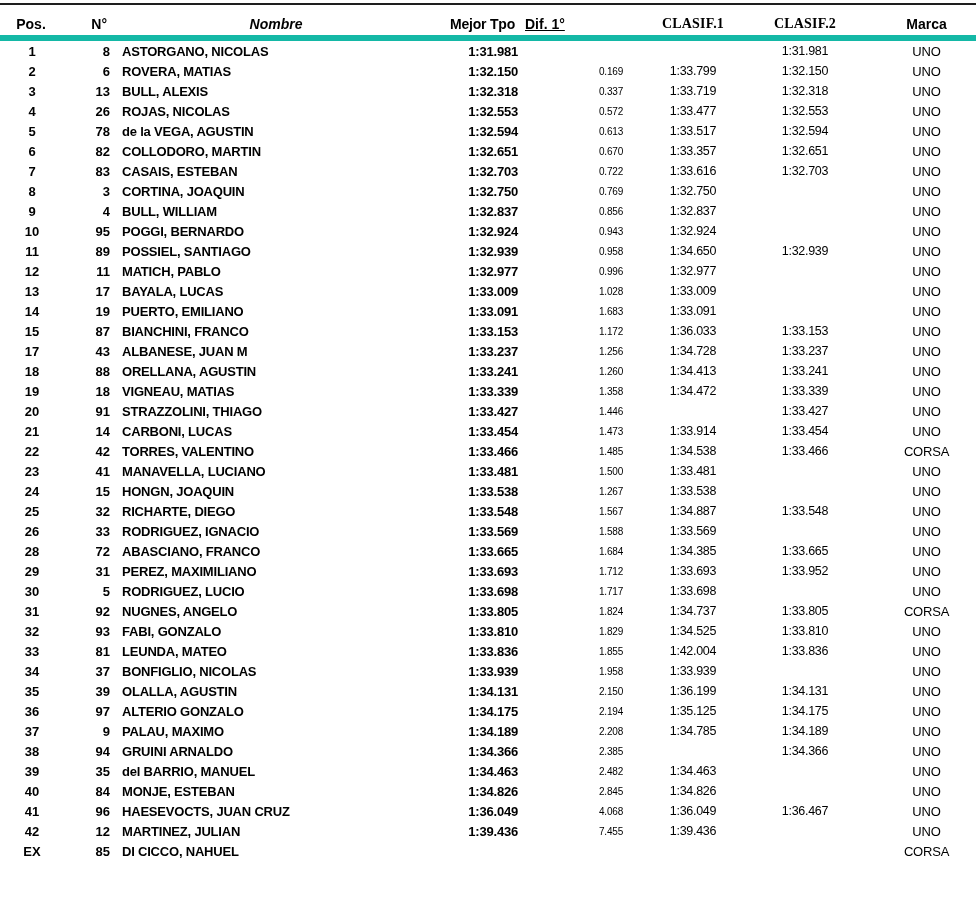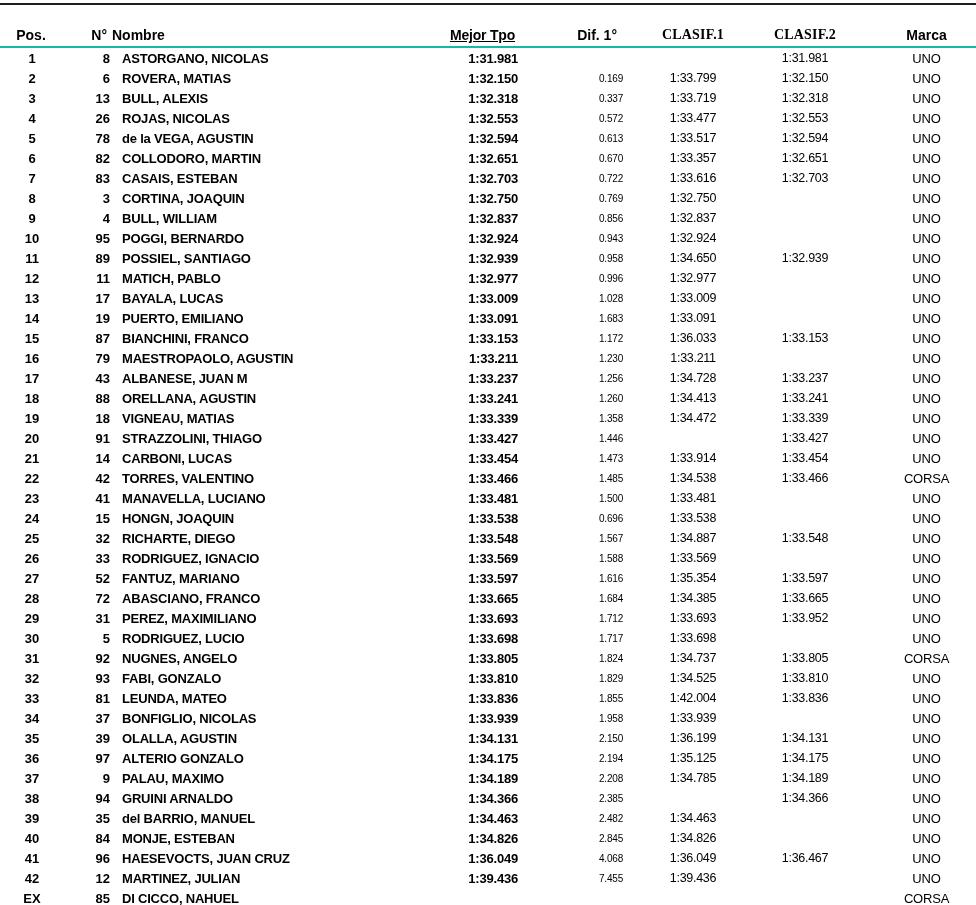--- a/index.html
+++ b/index.html
@@ -2,42 +2,42 @@
 <html><head>
 <meta charset="utf-8">
 <style>
   html, body { margin:0; padding:0; background:#ffffff; }
   body { width:976px; height:905px; overflow:hidden; font-family:"Liberation Sans", sans-serif; color:#000; }
   .page { width:976px; height:905px; box-sizing:border-box; padding-top:3px; background:#fff; }
 
   table.results { width:976px; border-collapse:collapse; table-layout:fixed; border-top:2px solid #1e1e1e; }
 
   thead th {
-    height:27px; vertical-align:bottom; padding:11px 0 3px 0;
+    height:27px; vertical-align:bottom; padding:0 0 3px 0;
     font-size:14px; font-weight:bold; white-space:nowrap;
-    border-bottom:2px solid #14b8a6;
+    border-bottom:6px solid #14b8a6;
   }
   thead th.h-clasif { font-family:"Liberation Serif", serif; font-size:14px; letter-spacing:0.2px; }
 
   tbody td {
     height:20px; padding:0; font-size:13px; white-space:nowrap; overflow:hidden;
     vertical-align:middle;
   }
 
   
   .c-pos    { text-align:center; padding-left:12px; font-weight:bold; }
   th.c-pos  { text-align:center; padding-left:10px; }
   .c-num    { text-align:right; padding-right:2px; font-weight:bold; }
   th.c-num  { padding-right:5px; }
   td.c-nombre { text-align:left; padding-left:10px; font-weight:bold; letter-spacing:-0.2px;margin-top:16px; }
-  th.c-nombre { text-align:left; }
+  th.c-nombre { text-align:center;font-style:italic; }
   .c-mejor  { text-align:right; padding-right:7px; font-weight:bold; letter-spacing:-0.2px; }
-  th.c-mejor{ text-align:center; padding-right:0;text-decoration:underline; }
+  th.c-mejor{ text-align:center; padding-right:0; }
   td.c-dif  { text-align:right; padding-right:14px; font-size:10px; letter-spacing:-0.2px; }
-  th.c-dif  { text-align:right; padding-right:20px; }
+  th.c-dif  { text-align:left; padding-right:20px;text-decoration:underline; }
   td.c-clasif { text-align:center; font-size:12.5px; letter-spacing:-0.3px; }
   .c-marca  { text-align:center; padding-left:16px; }
   td.c-marca{ font-size:13px; letter-spacing:-0.2px; }
 </style>
 </head>
 <body>
 
 <div class="page">
   <table class="results">
     <colgroup>
@@ -207,30 +207,20 @@
           <td class="c-pos">15</td>
           <td class="c-num">87</td>
           <td class="c-nombre">BIANCHINI, FRANCO</td>
           <td class="c-mejor">1:33.153</td>
           <td class="c-dif">1.172</td>
           <td class="c-clasif">1:36.033</td>
           <td class="c-clasif">1:33.153</td>
           <td class="c-marca">UNO</td>
         </tr>
         <tr>
-          <td class="c-pos">16</td>
-          <td class="c-num">79</td>
-          <td class="c-nombre">MAESTROPAOLO, AGUSTIN</td>
-          <td class="c-mejor">1:33.211</td>
-          <td class="c-dif">1.230</td>
-          <td class="c-clasif">1:33.211</td>
-          <td class="c-clasif"></td>
-          <td class="c-marca">UNO</td>
-        </tr>
-        <tr>
           <td class="c-pos">17</td>
           <td class="c-num">43</td>
           <td class="c-nombre">ALBANESE, JUAN M</td>
           <td class="c-mejor">1:33.237</td>
           <td class="c-dif">1.256</td>
           <td class="c-clasif">1:34.728</td>
           <td class="c-clasif">1:33.237</td>
           <td class="c-marca">UNO</td>
         </tr>
         <tr>
@@ -291,21 +281,21 @@
           <td class="c-dif">1.500</td>
           <td class="c-clasif">1:33.481</td>
           <td class="c-clasif"></td>
           <td class="c-marca">UNO</td>
         </tr>
         <tr>
           <td class="c-pos">24</td>
           <td class="c-num">15</td>
           <td class="c-nombre">HONGN, JOAQUIN</td>
           <td class="c-mejor">1:33.538</td>
-          <td class="c-dif">0.696</td>
+          <td class="c-dif">1.267</td>
           <td class="c-clasif">1:33.538</td>
           <td class="c-clasif"></td>
           <td class="c-marca">UNO</td>
         </tr>
         <tr>
           <td class="c-pos">25</td>
           <td class="c-num">32</td>
           <td class="c-nombre">RICHARTE, DIEGO</td>
           <td class="c-mejor">1:33.548</td>
           <td class="c-dif">1.567</td>
@@ -314,30 +304,20 @@
           <td class="c-marca">UNO</td>
         </tr>
         <tr>
           <td class="c-pos">26</td>
           <td class="c-num">33</td>
           <td class="c-nombre">RODRIGUEZ, IGNACIO</td>
           <td class="c-mejor">1:33.569</td>
           <td class="c-dif">1.588</td>
           <td class="c-clasif">1:33.569</td>
           <td class="c-clasif"></td>
-          <td class="c-marca">UNO</td>
-        </tr>
-        <tr>
-          <td class="c-pos">27</td>
-          <td class="c-num">52</td>
-          <td class="c-nombre">FANTUZ, MARIANO</td>
-          <td class="c-mejor">1:33.597</td>
-          <td class="c-dif">1.616</td>
-          <td class="c-clasif">1:35.354</td>
-          <td class="c-clasif">1:33.597</td>
           <td class="c-marca">UNO</td>
         </tr>
         <tr>
           <td class="c-pos">28</td>
           <td class="c-num">72</td>
           <td class="c-nombre">ABASCIANO, FRANCO</td>
           <td class="c-mejor">1:33.665</td>
           <td class="c-dif">1.684</td>
           <td class="c-clasif">1:34.385</td>
           <td class="c-clasif">1:33.665</td>

